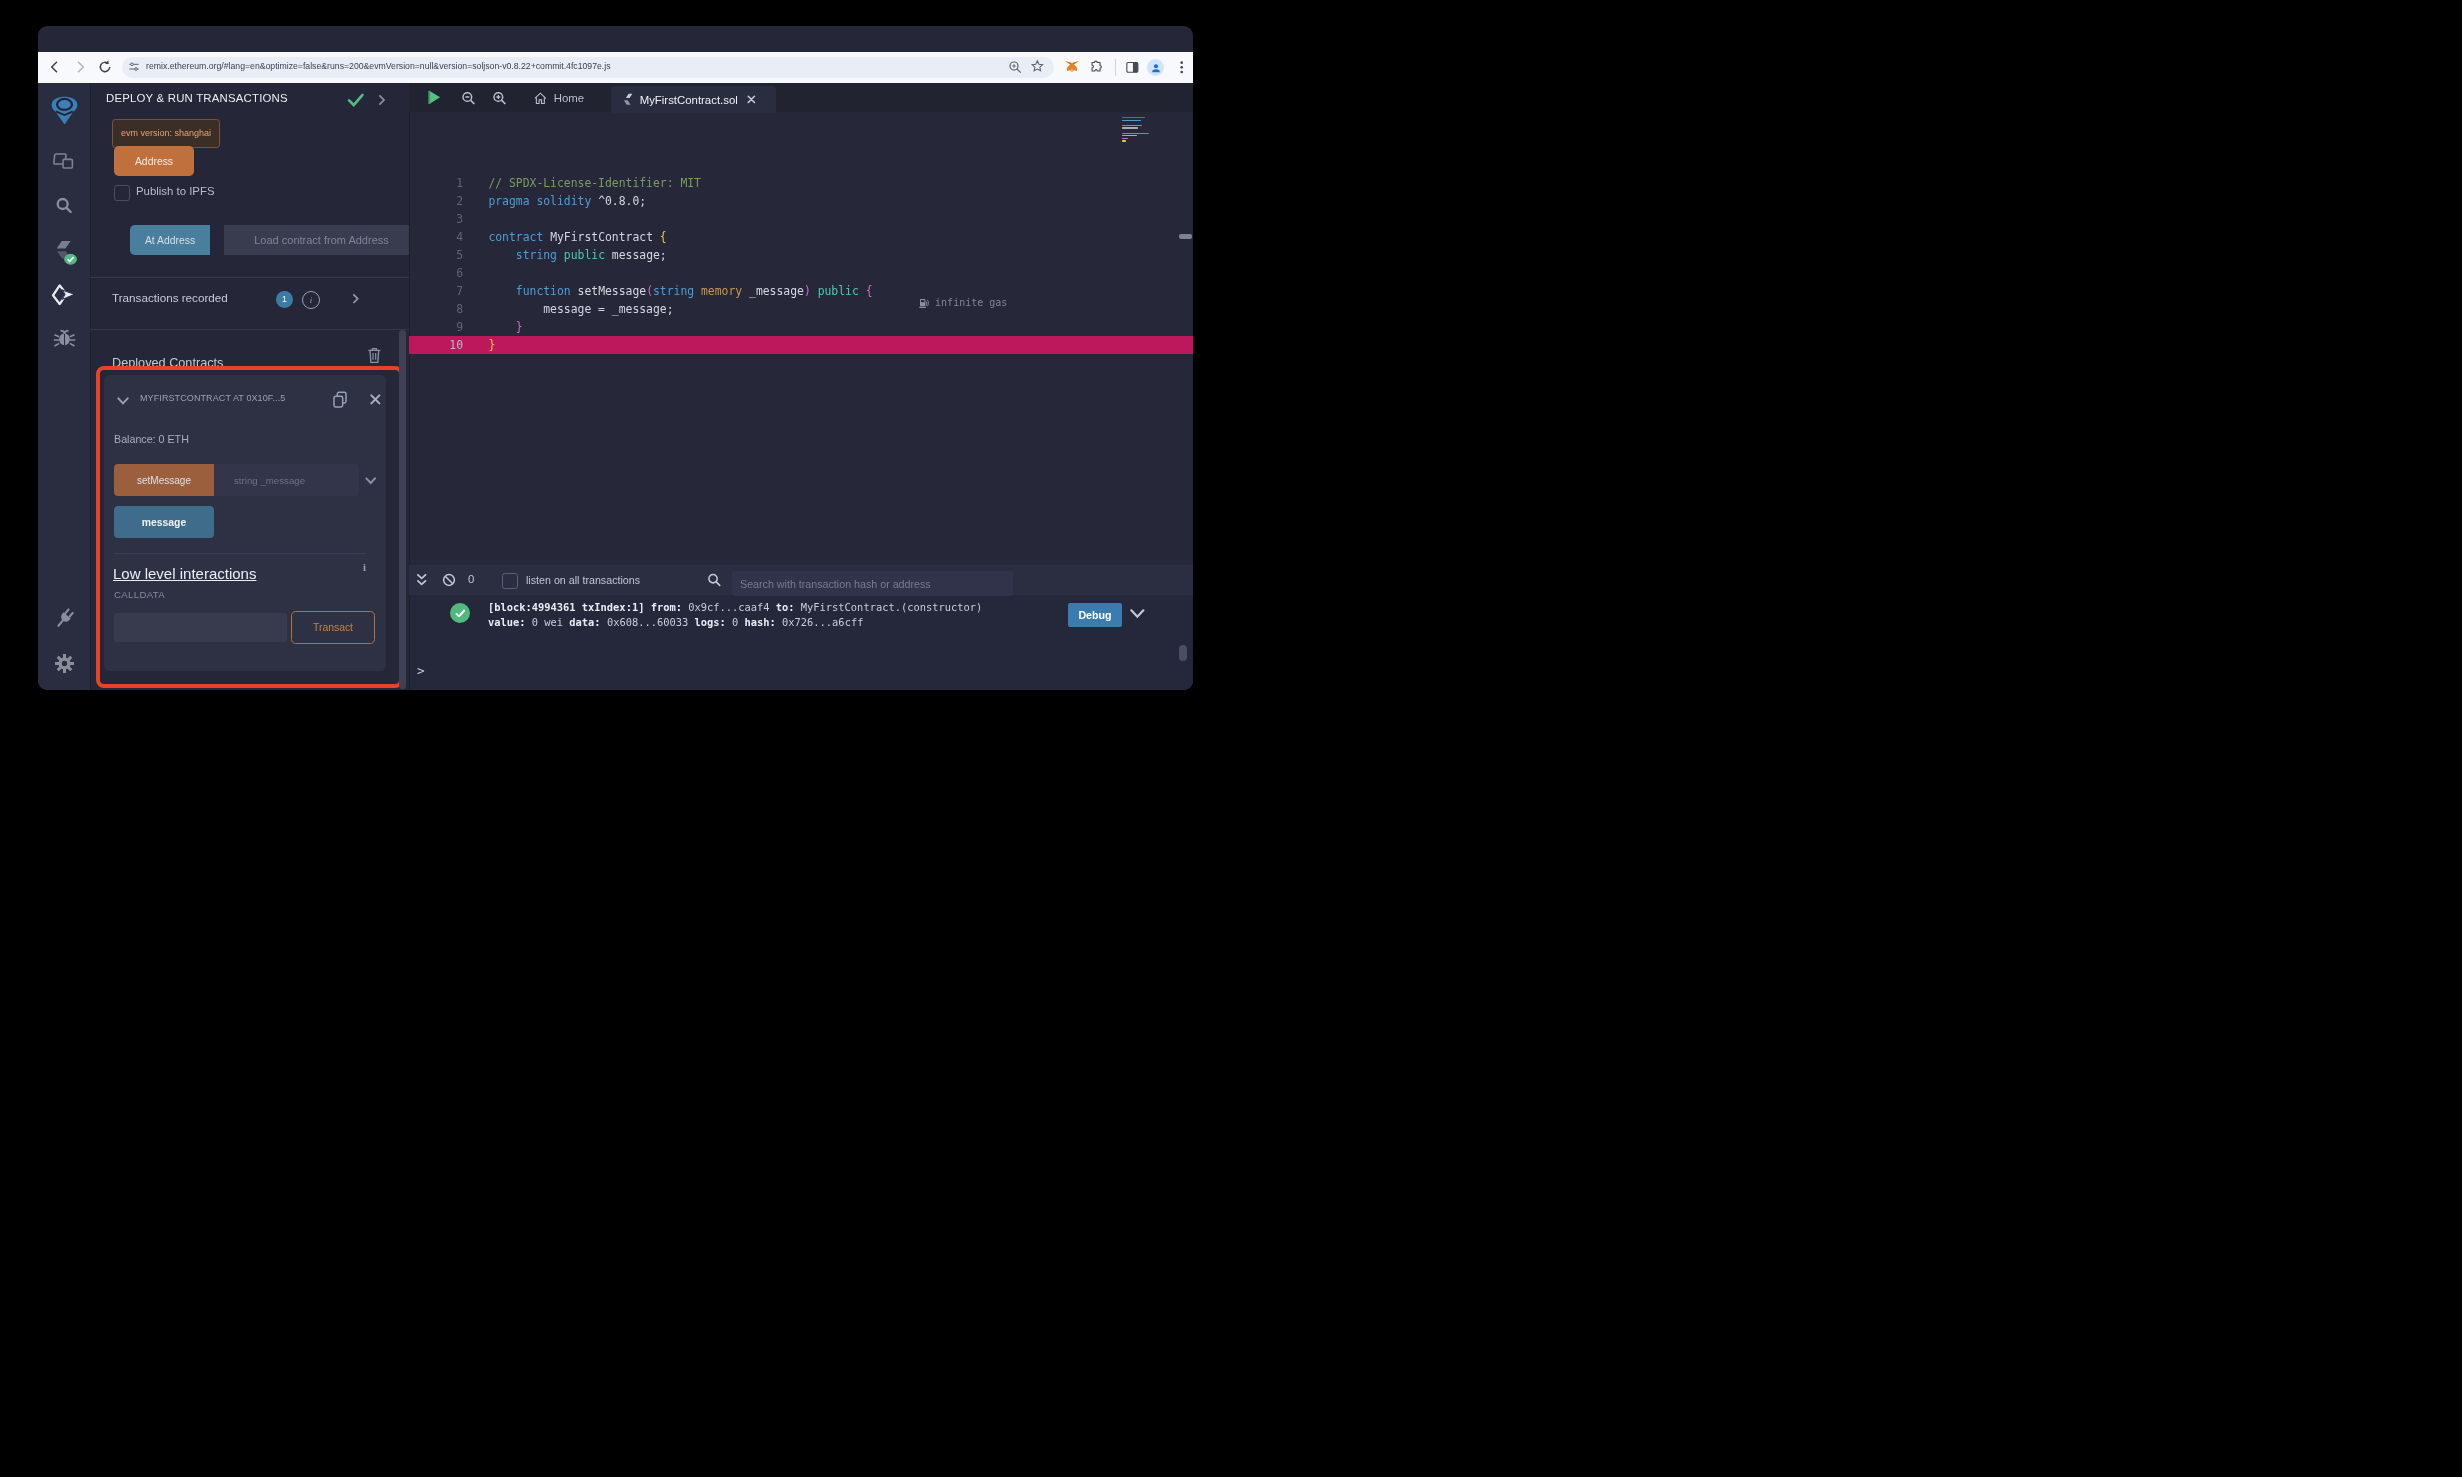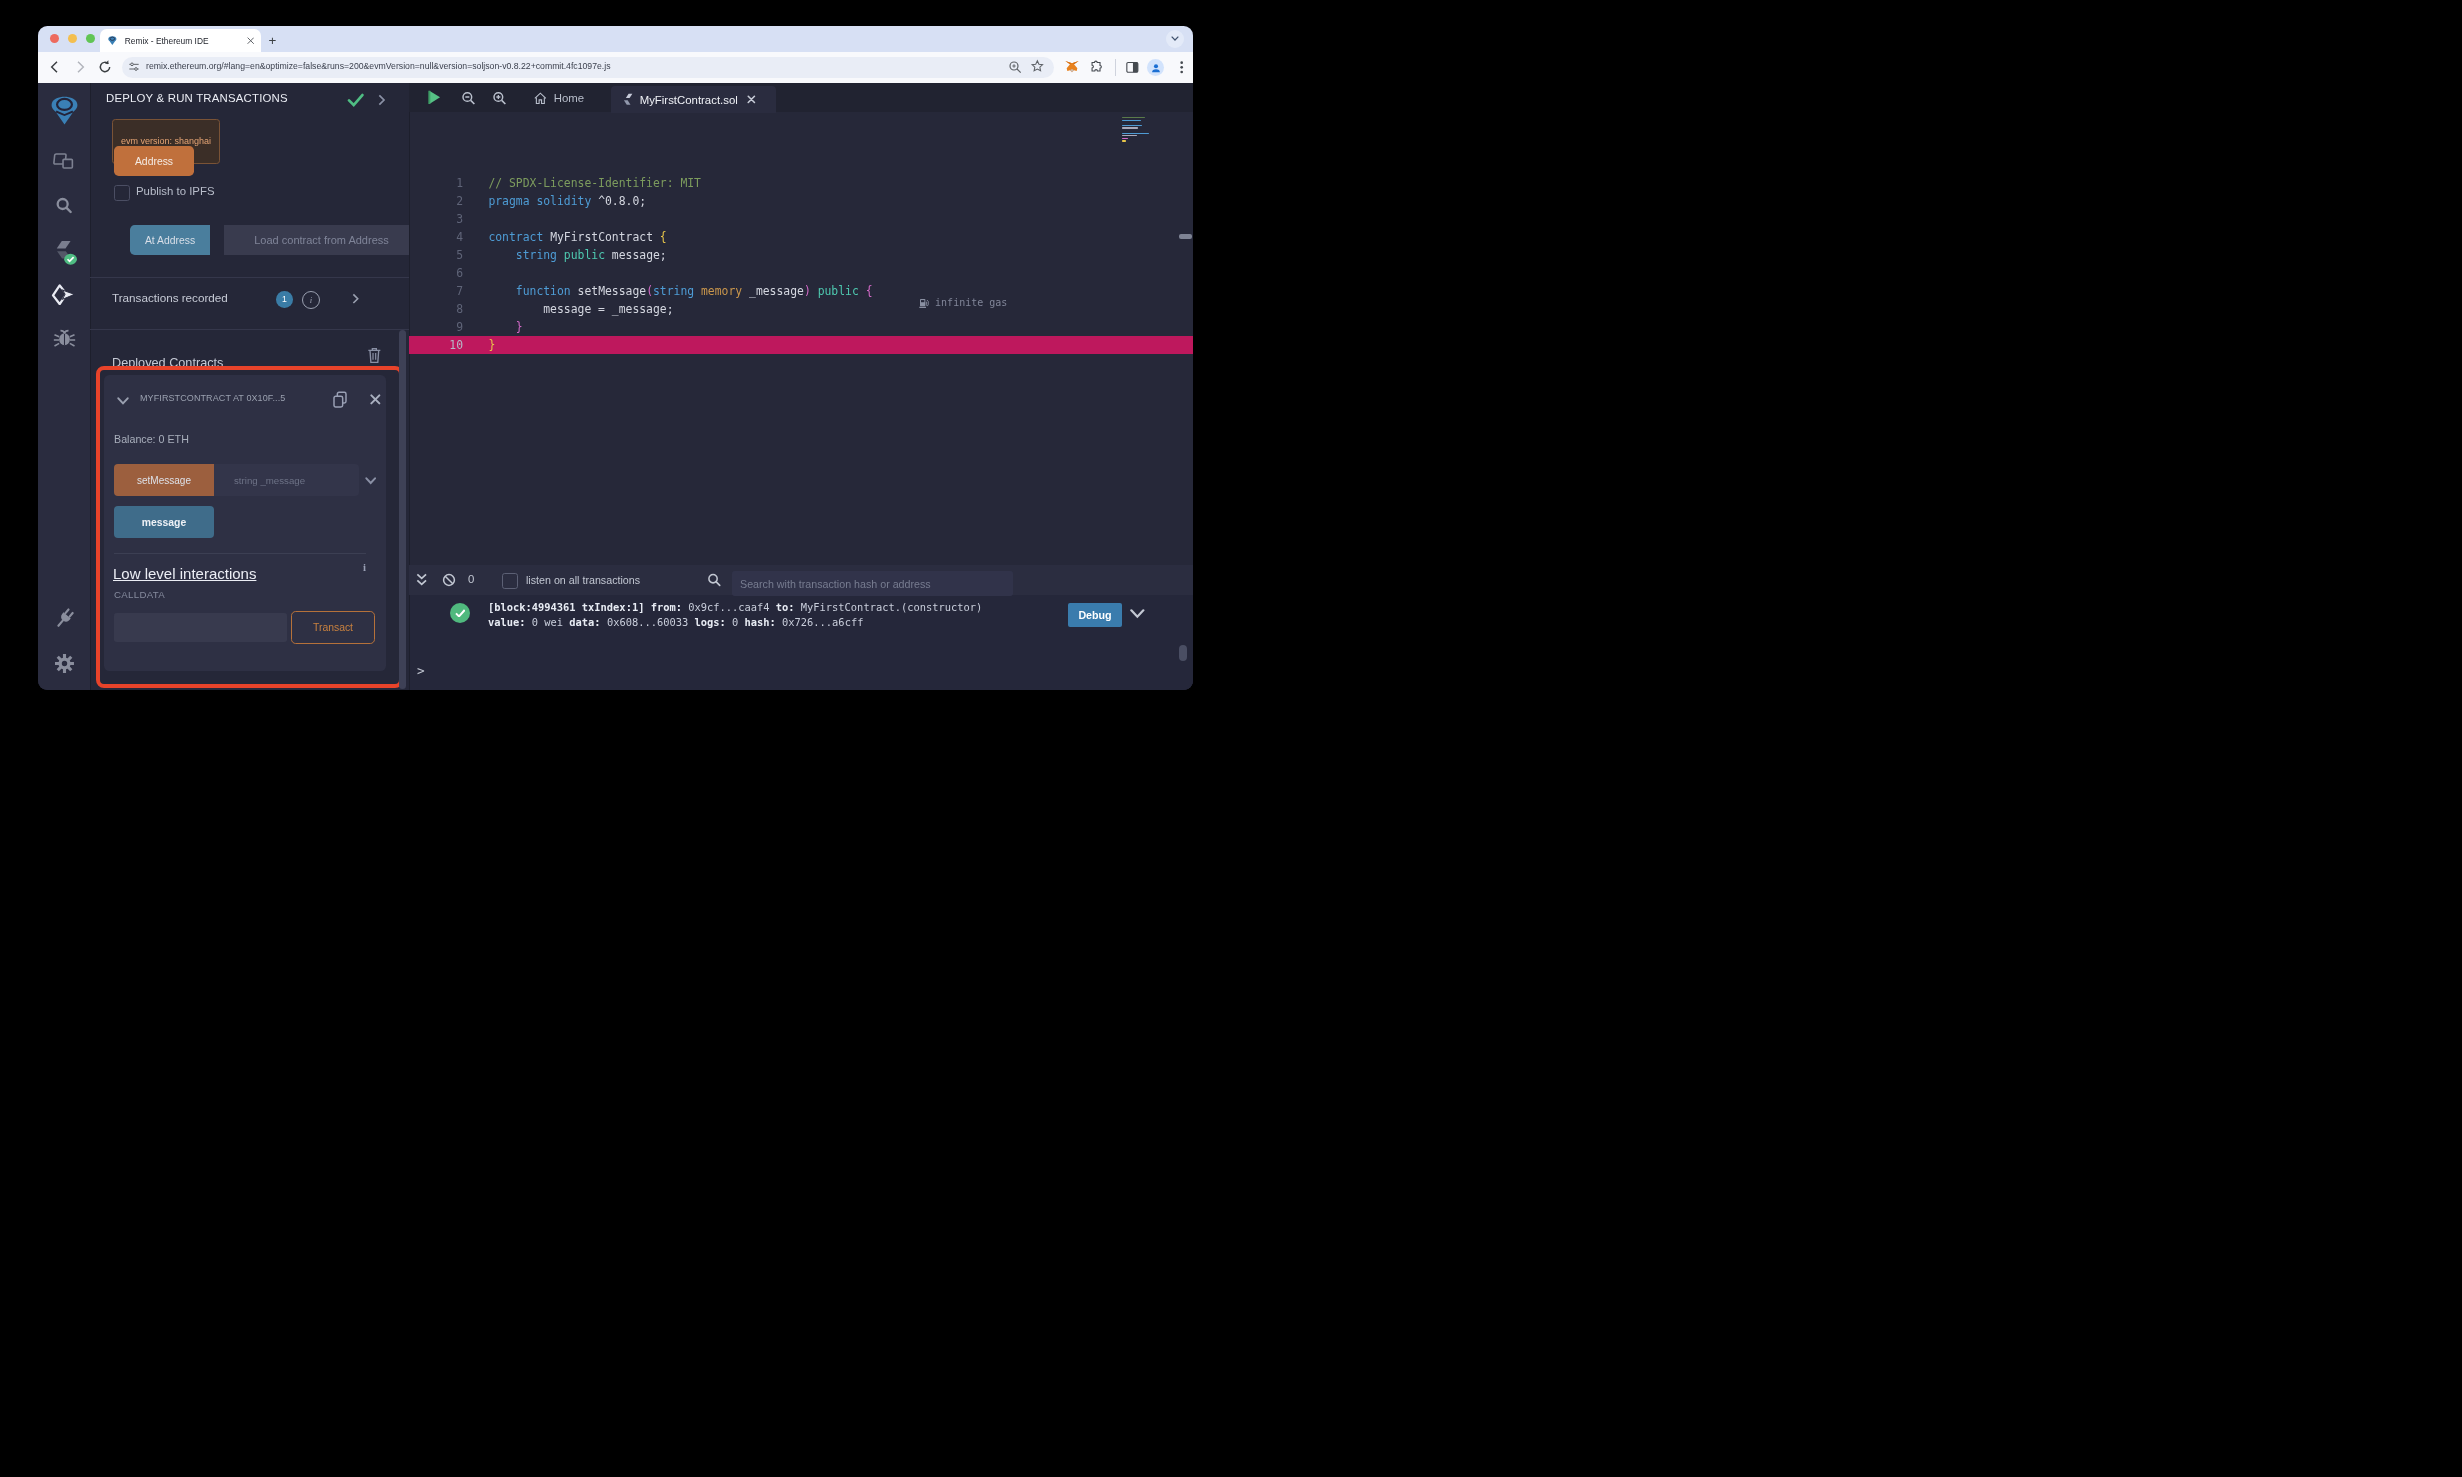--- a/index.html
+++ b/index.html
@@ -24,21 +24,21 @@
   .url{position:absolute;left:108px;top:35px;font-size:8.7px;color:#3a3f4c;white-space:nowrap;}
   .sep{position:absolute;left:1077px;top:33px;width:0.7px;height:17.4px;background:#cfd3dd;}
   .avatar{position:absolute;left:1109px;top:33px;width:17.4px;height:17.4px;border-radius:50%;background:#d2e3fc;
           display:flex;align-items:center;justify-content:center;}
   
   .app{position:absolute;left:0;top:57px;width:100%;height:608px;background:#252738;}
   .rail{position:absolute;left:0;top:57px;width:52px;height:608px;background:#2a2c3f;border-right:0.7px solid #1d1f2c;}
   .railic{position:absolute;left:0;width:52px;display:flex;justify-content:center;}
   
   .panel-title{position:absolute;left:68px;top:66px;font-size:11.4px;font-weight:500;color:#eceef5;letter-spacing:0.2px;}
-  .evm-badge{position:absolute;left:74px;top:93px;height:19px;line-height:19px;padding:12px 8px;background:#3b2e27;
+  .evm-badge{position:absolute;left:74px;top:93px;height:19px;line-height:19px;padding:4px 8px;background:#3b2e27;
              border:0.7px solid #7a5336;border-radius:3.3px;font-size:9px;color:#e5a474;}
   .btn-deploy{position:absolute;left:76px;top:120px;width:80px;height:30px;background:#c0703c;border-radius:4.7px;
               color:#f4ece5;font-size:10.4px;display:flex;align-items:center;justify-content:center;}
   .cb{position:absolute;width:14px;height:14px;border:1.3px solid #4b4e63;border-radius:2.7px;background:transparent;}
   .lbl-ipfs{position:absolute;left:98px;top:159px;font-size:11.4px;color:#b8bdca;}
   .btn-ataddr{position:absolute;left:92px;top:199px;width:80px;height:30px;background:#4a7e9d;border-radius:4.7px 0 0 4.7px;
               color:#d9dfe8;font-size:10.4px;display:flex;align-items:center;justify-content:center;}
   .btn-loadaddr{position:absolute;left:186px;top:199px;width:195px;height:30px;background:#393b4e;border-radius:0 4.7px 4.7px 0;
               color:#7f8498;font-size:11px;display:flex;align-items:center;justify-content:center;}
   .pdiv{position:absolute;left:52px;width:319px;height:0.7px;background:#35374b;}
@@ -101,45 +101,20 @@
              color:#fff;font-weight:700;font-size:10.7px;display:flex;align-items:center;justify-content:center;}
   .tscroll{position:absolute;left:1141px;top:619px;width:8px;height:16px;background:#4a4e63;border-radius:4px;}
   .prompt{position:absolute;left:379px;top:637px;font-family:"DejaVu Sans Mono",monospace;font-size:12.7px;color:#c2c7d2;}
 </style>
 </head>
 <body>
 
 <div class="stage">
  <div class="window">
 
-  <div class="tabstrip">
-    <div class="tl" style="left:12px;background:#ed6a5e;"></div>
-    <div class="tl" style="left:30px;background:#f4bf4f;"></div>
-    <div class="tl" style="left:48px;background:#61c554;"></div>
-    <div class="tab">
-      <span style="margin-left:7.4px;display:flex;">
-        <svg width="10.7" height="10" viewBox="0 0 52 48">
-              <path d="M6 14 C6 4 18 1 26 1 C34 1 46 4 46 14 C46 20 40 24 40 24 L26 44 L12 24 C12 24 6 20 6 14 Z" fill="#3a80b6"></path>
-              <ellipse cx="26" cy="13" rx="11" ry="8" fill="none" stroke="#23314a" stroke-width="4"></ellipse>
-            </svg>
-      </span>
-      <span class="tab-title">Remix - Ethereum IDE</span>
-      <span style="margin-right:6.7px;">
-        <svg width="7.4" height="7.4" viewBox="0 0 12 12">
-              <path d="M1 1 L11 11 M11 1 L1 11" stroke="#5f6368" stroke-width="1.6"></path>
-            </svg>
-      </span>
-    </div>
-    <div class="newtab">+</div>
-    <div class="tabsearch">
-      <svg width="8" height="5.4" viewBox="0 0 12 8">
-            <path d="M1 1 L6 6 L11 1" fill="none" stroke="#41536e" stroke-width="1.8"></path>
-          </svg>
-    </div>
-  </div>
 
   <div class="toolbar"></div>
   <span class="navic" style="left:9.4px;">
     <svg width="16" height="16" viewBox="0 0 24 24">
           <path d="M15 4 L7 12 L15 20" fill="none" stroke="#3c4043" stroke-width="2.2"></path>
         </svg></span>
   <span class="navic" style="left:34px;">
     <svg width="16" height="16" viewBox="0 0 24 24">
           <path d="M9 4 L17 12 L9 20" fill="none" stroke="#b2b5bc" stroke-width="2.2"></path>
         </svg></span>

